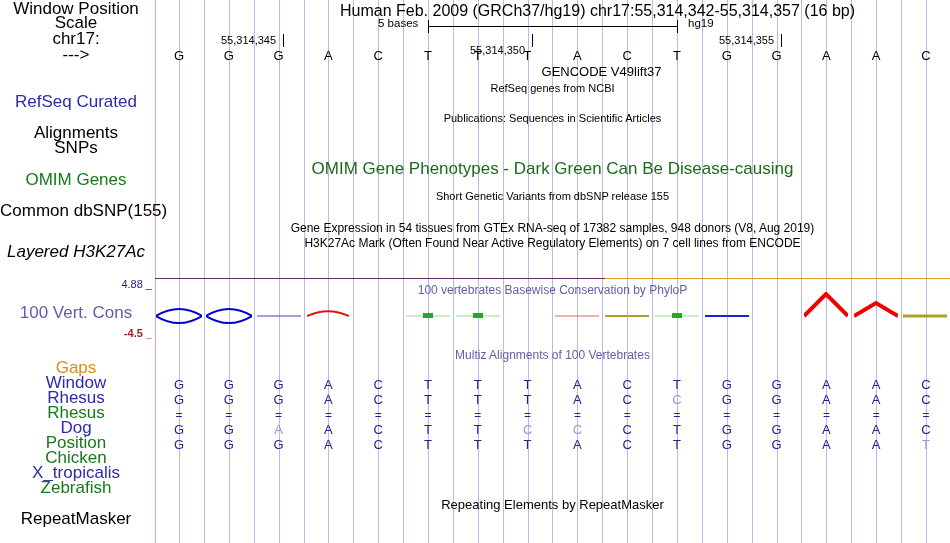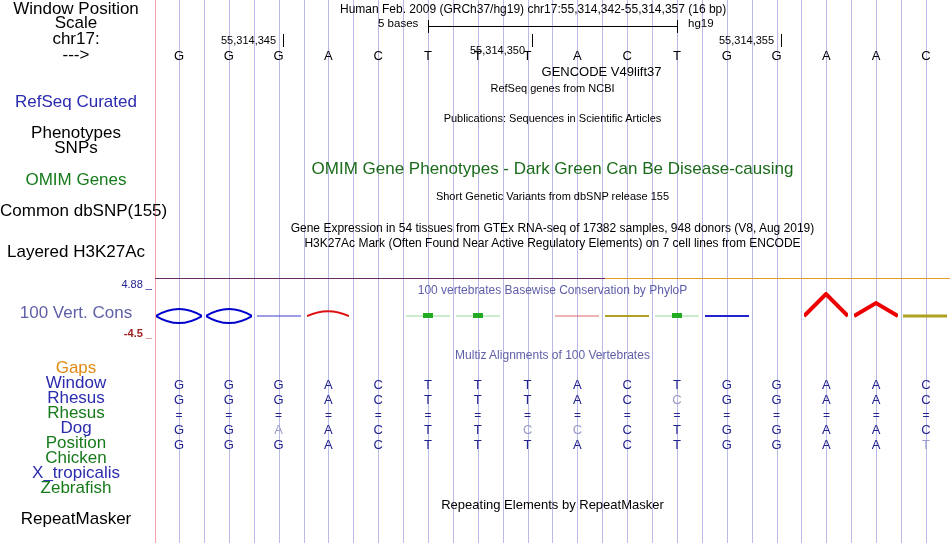--- a/index.html
+++ b/index.html
@@ -28,21 +28,21 @@
   .c-green{color:#167a1b;}
   .c-dgreen{color:#1c6b1c;}
   .c-orange{color:#e08a14;}
   .c-red{color:#a02020;font-weight:bold;}
   .c-purple{color:#5f5fa8;}
 
   
   .ctr{position:absolute;text-align:center;white-space:nowrap;}
 
   
-  #hdr-title{position:absolute;left:340px;top:2px;font-size:12px;white-space:nowrap;}
+  #hdr-title{position:absolute;left:340px;top:2px;font-size:16px;white-space:nowrap;}
   #scale-label{position:absolute;left:378px;top:17px;font-size:11.5px;}
   #scale-bar{position:absolute;left:428px;top:26px;width:250px;height:1px;background:#000;}
   #scale-capL{position:absolute;left:428px;top:20px;width:1px;height:13px;background:#000;}
   #scale-capR{position:absolute;left:677px;top:20px;width:1px;height:13px;background:#000;}
   #asm-label{position:absolute;left:688px;top:17px;font-size:11.5px;}
 
   
   .coord{position:absolute;font-size:11px;white-space:nowrap;color:#000;}
   .coordtick{position:absolute;width:1px;height:13px;background:#000;}
   .base{position:absolute;width:16px;margin-left:-8px;text-align:center;font-size:13px;line-height:16px;}
@@ -99,25 +99,25 @@
       <div class="vgrid" style="left: 771px;"></div>
     </div>
   <div class="redline" id="leftredline" style="left:155px;"></div>
 
   <div id="labelcol">
       <div class="lab c-black" style="top: 3px;">Window Position</div>
       <div class="lab c-black" style="top: 17px;">Scale</div>
       <div class="lab c-black" style="top: 33px;">chr17:</div>
       <div class="lab c-black" style="top: 49px;">---&gt;</div>
       <div class="lab c-blue" style="top: 96px;">RefSeq Curated</div>
-      <div class="lab c-black" style="top: 127px;">Phenotypes</div>
+      <div class="lab c-black" style="top: 127px;">Alignments</div>
       <div class="lab c-black" style="top: 142px;">SNPs</div>
       <div class="lab c-green" style="top: 174px;">OMIM Genes</div>
       <div class="lab c-black" style="top: 205px;">Common dbSNP(155)</div>
-      <div class="lab c-black" style="top: 246px;">Layered H3K27Ac</div>
+      <div class="lab c-black" style="top: 246px; font-style: italic;">Layered H3K27Ac</div>
       <div class="lab c-purple" style="top: 307px;">100 Vert. Cons</div>
       <div class="lab c-orange" style="top: 362px;">Gaps</div>
       <div class="lab c-blue" style="top: 377px;">Window</div>
       <div class="lab c-blue" style="top: 392px;">Rhesus</div>
       <div class="lab c-green" style="top: 407px;">Rhesus</div>
       <div class="lab c-blue" style="top: 422px;">Dog</div>
       <div class="lab c-green" style="top: 437px;">Position</div>
       <div class="lab c-green" style="top: 452px;">Chicken</div>
       <div class="lab c-blue" style="top: 467px;">X_tropicalis</div>
       <div class="lab c-green" style="top: 482px;">Zebrafish</div>

